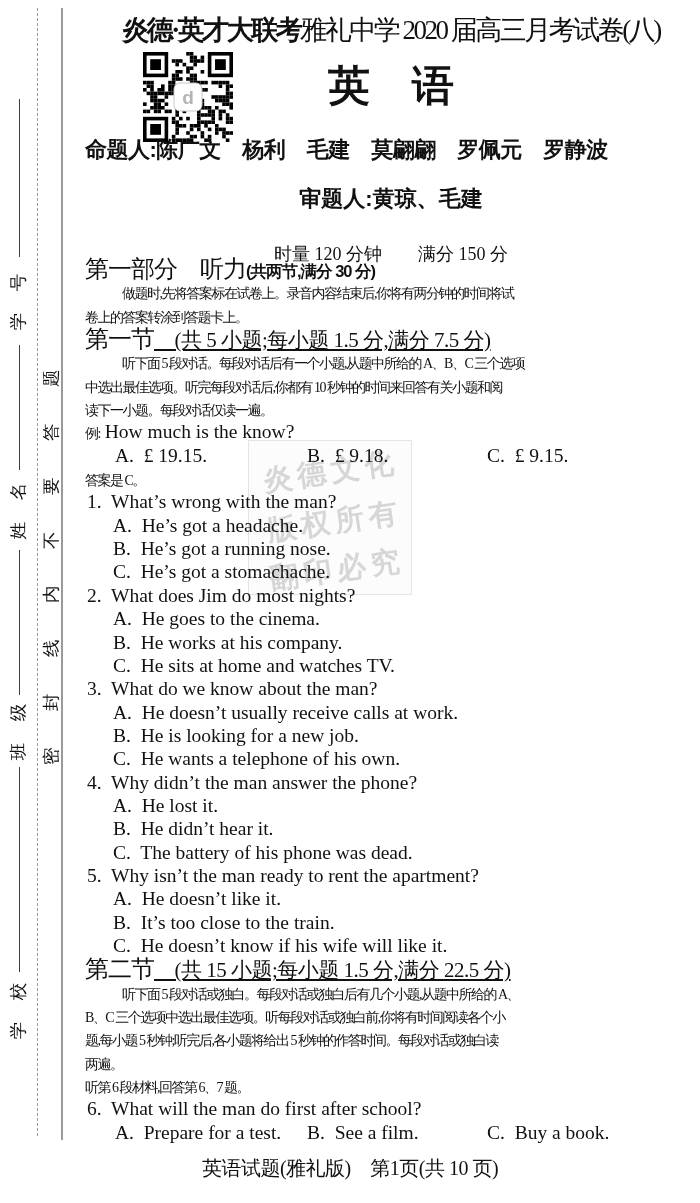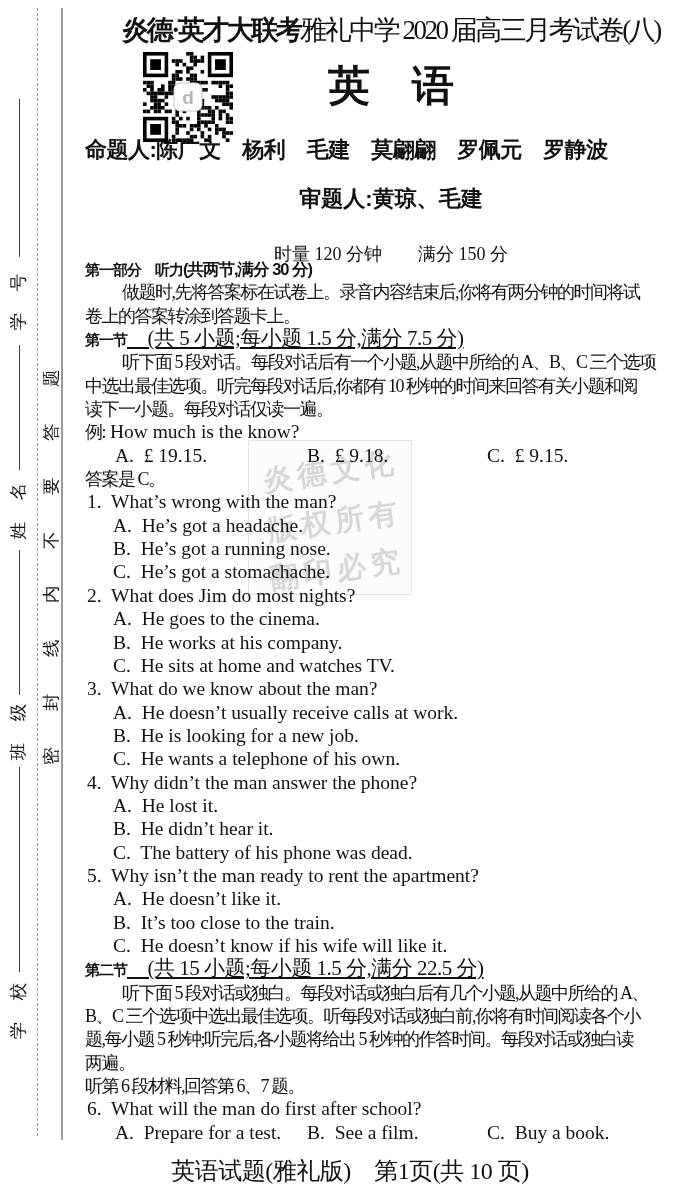--- a/index.html
+++ b/index.html
@@ -37,34 +37,34 @@
            font-family:"Liberation Sans",sans-serif;font-weight:bold;
            font-size:22px;letter-spacing:-0.5px;white-space:pre;}
   .reviewers{position:absolute;top:184px;width:100%;text-align:center;
              font-family:"Liberation Sans",sans-serif;font-weight:bold;
              font-size:22px;white-space:pre;}
   .duration{position:absolute;top:232px;width:100%;text-align:center;
             font-size:18px;white-space:pre;margin-top:10px;}
   
   .body-col{position:absolute;left:85px;top:257px;width:615px;z-index:1;}
   .ln{height:23.35px;line-height:23.35px;white-space:pre;font-size:19.5px;}
-  .ln .c{font-size:18px;letter-spacing:-1.5px;}
-  .ln .hb{font-family:"Liberation Sans",sans-serif;font-weight:bold;font-size:15px;letter-spacing:-1px;}
+  .ln .c{font-size:14px;letter-spacing:-1.5px;}
+  .ln .hb{font-family:"Liberation Sans",sans-serif;font-weight:normal;font-size:24px;letter-spacing:-1px;}
   .ln .hbs{font-family:"Liberation Sans",sans-serif;font-weight:bold;font-size:16.5px;letter-spacing:-1px;}
   .ln .ks{font-size:21px;letter-spacing:-0.5px;text-decoration:underline;}
   .ln.ind{padding-left:37px;}
   .ln.q{padding-left:2px;}
   .ln.opt{padding-left:28px;}
   .ln.row{display:flex;padding-left:30px;}
   .ln.row .col{flex:none;}
   .ln.row .c0{width:192px;}
   .ln.row .c1{width:180px;}
   
   .pfooter{position:absolute;left:0;top:1155px;width:700px;text-align:center;
-           font-size:24px;letter-spacing:-0.5px;white-space:pre;z-index:1;}
+           font-size:20px;letter-spacing:-0.5px;white-space:pre;z-index:1;}
 </style>
 </head>
 <body>
 
 <div class="page">
 
   <div class="dashed-line"></div>
   <div class="solid-line"></div>
   <div class="vstrip labels-strip">
       <span class="spad" style="width: 92px;"></span>

